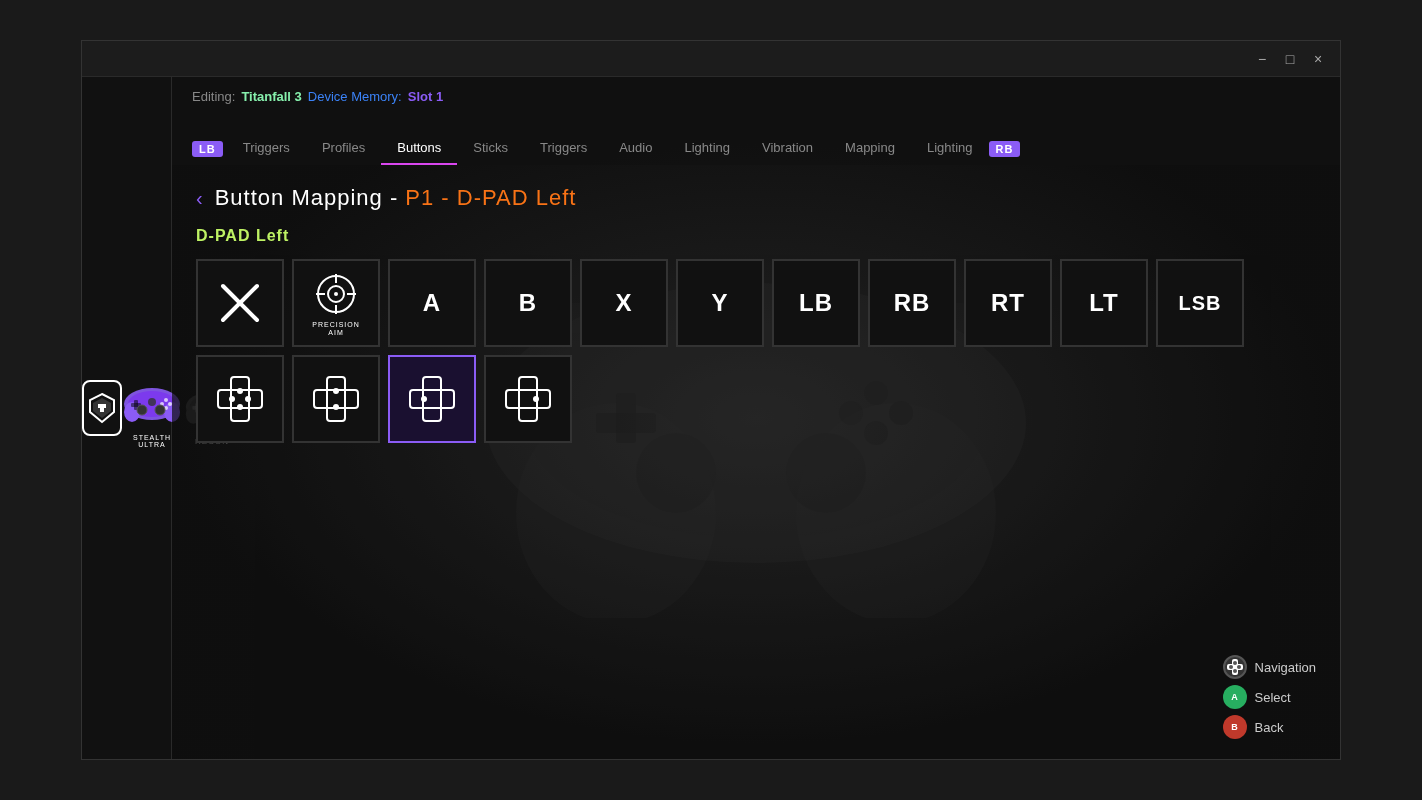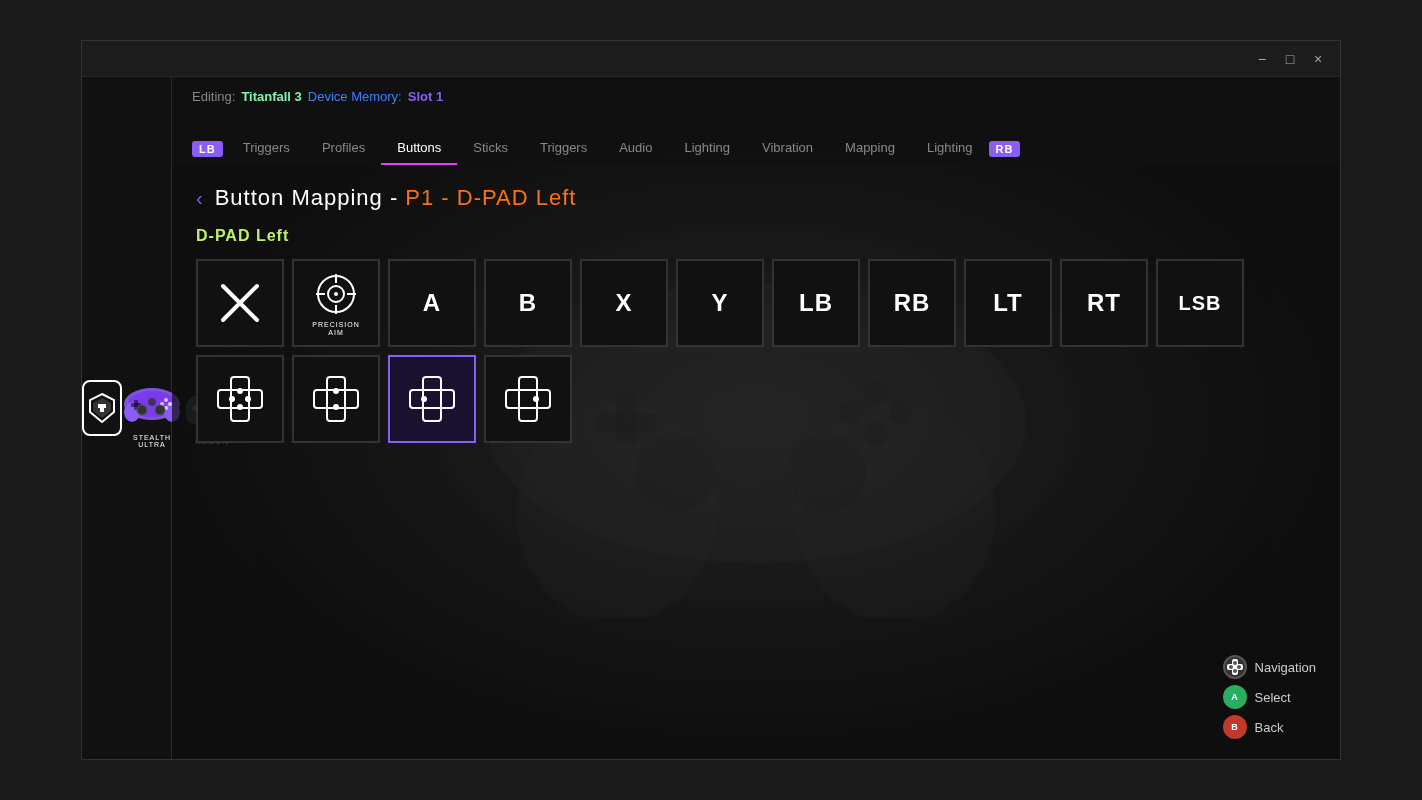--- a/index.html
+++ b/index.html
@@ -498,25 +498,25 @@
 
             <div class="btn-tile">
               <span class="btn-tile-label">LB</span>
             </div>
 
             <div class="btn-tile">
               <span class="btn-tile-label">RB</span>
             </div>
 
             <div class="btn-tile">
+              <span class="btn-tile-label">RT</span>
+            </div>
+
+            <div class="btn-tile">
               <span class="btn-tile-label">LT</span>
-            </div>
-
-            <div class="btn-tile">
-              <span class="btn-tile-label">RT</span>
             </div>
 
             <div class="btn-tile">
               <span class="btn-tile-label" style="font-size:20px;">LSB</span>
             </div>
           </div>
 
           <div class="button-row">
 
 

